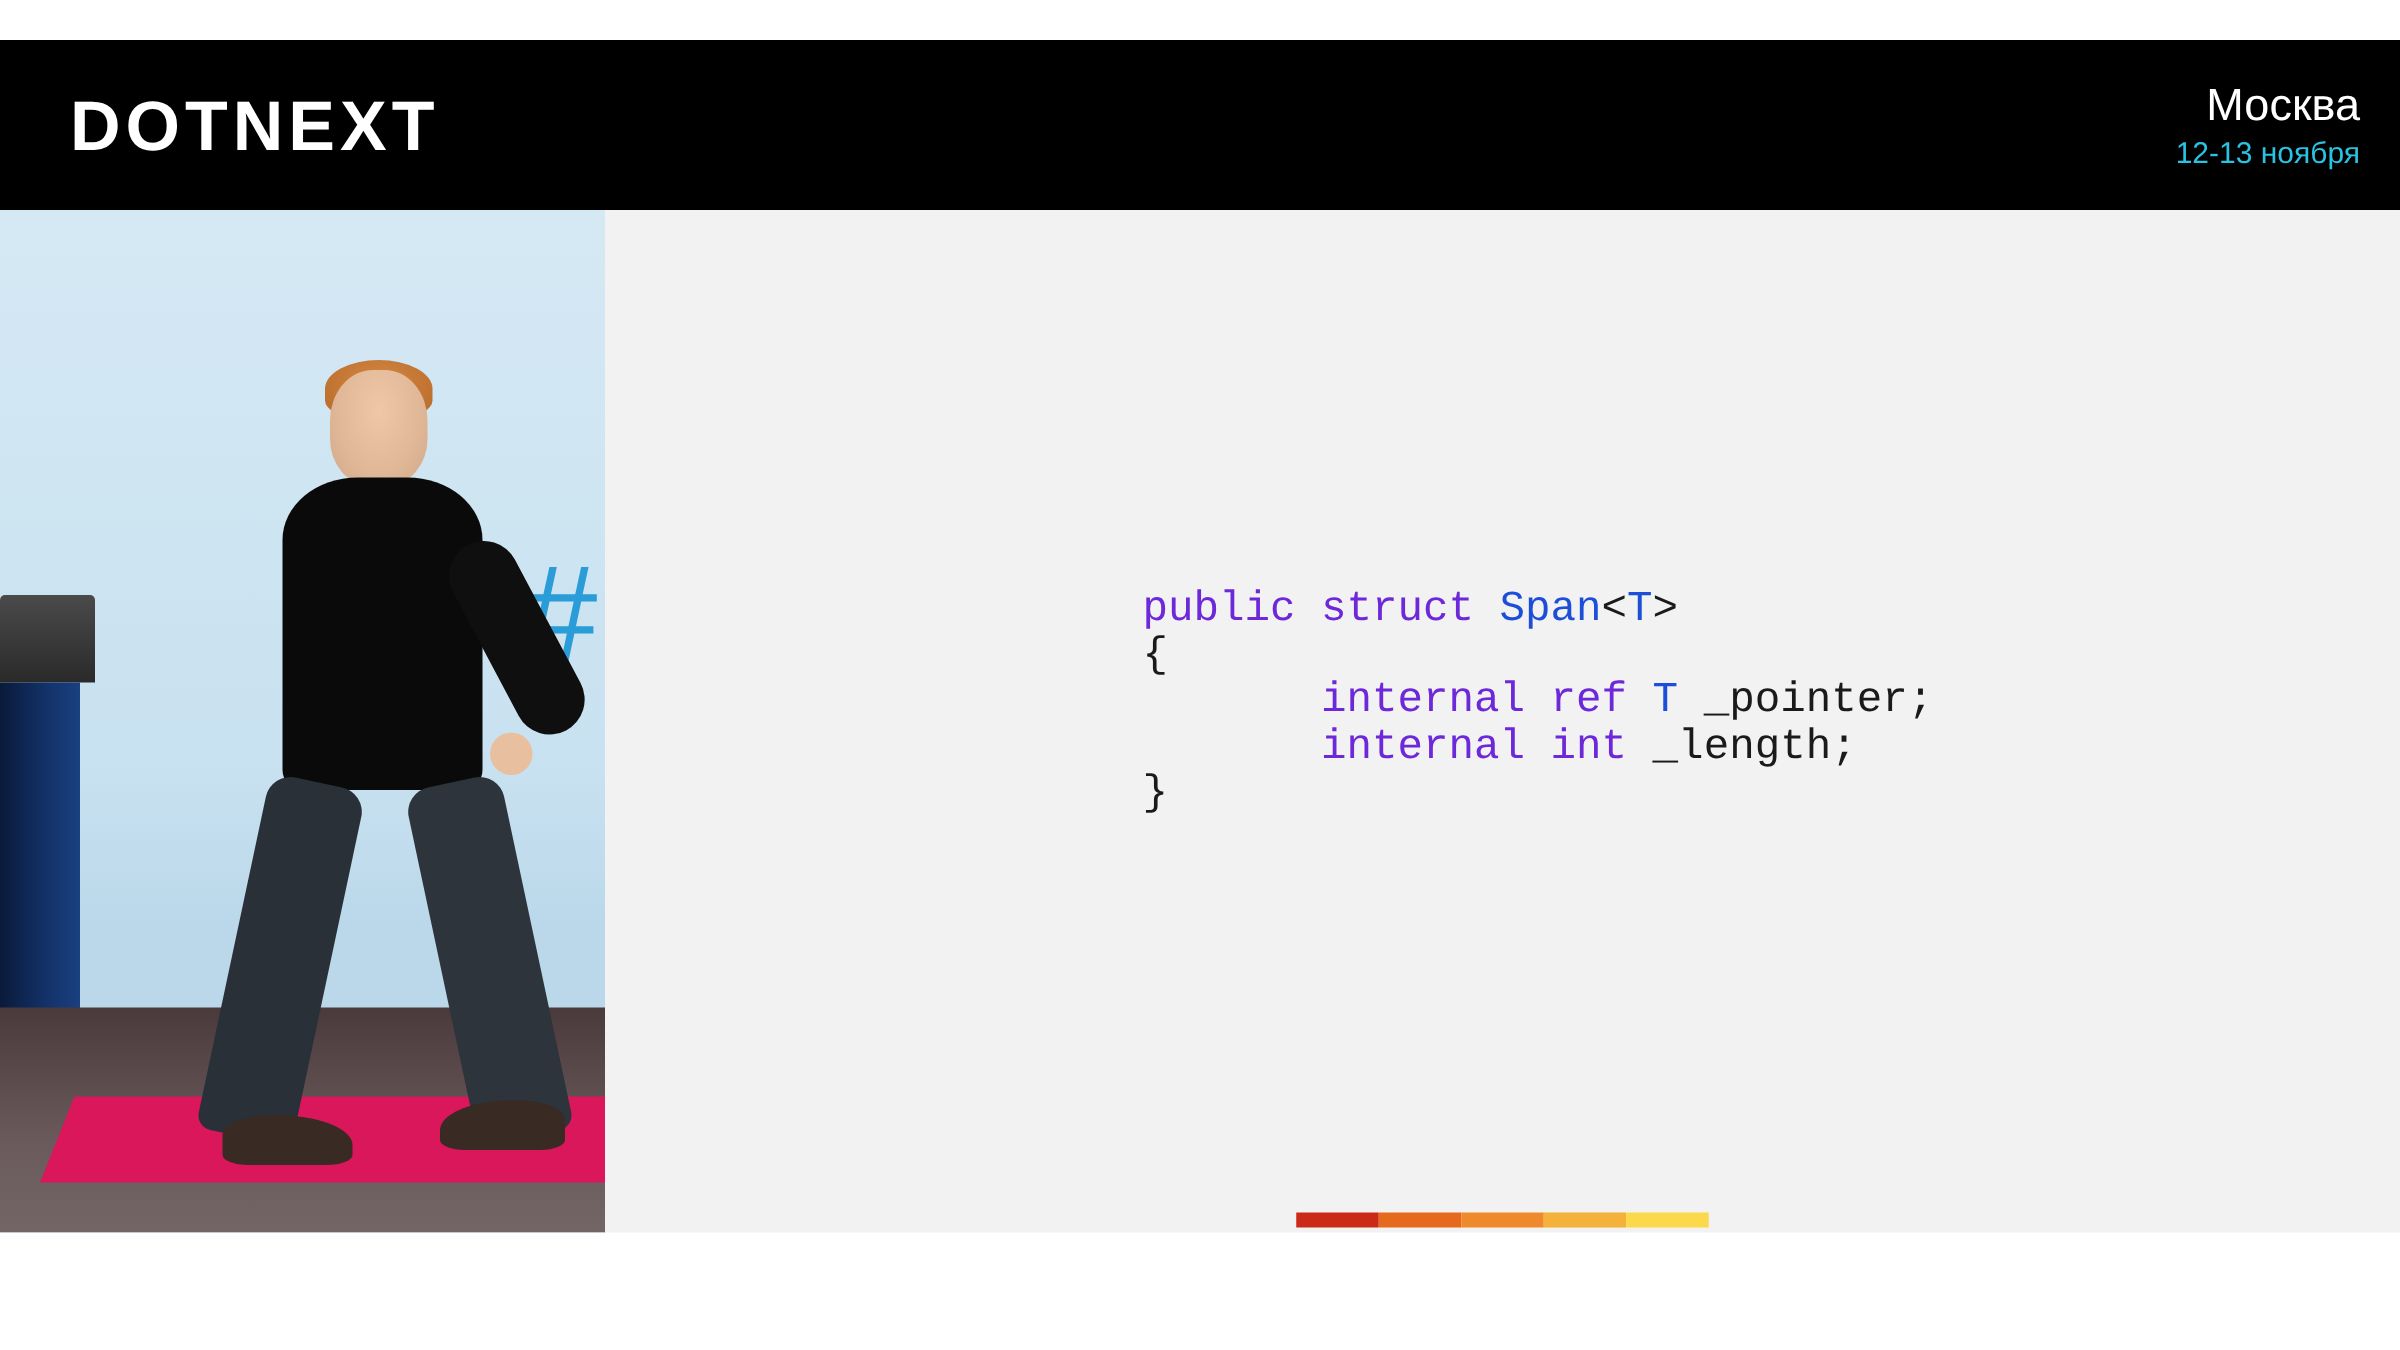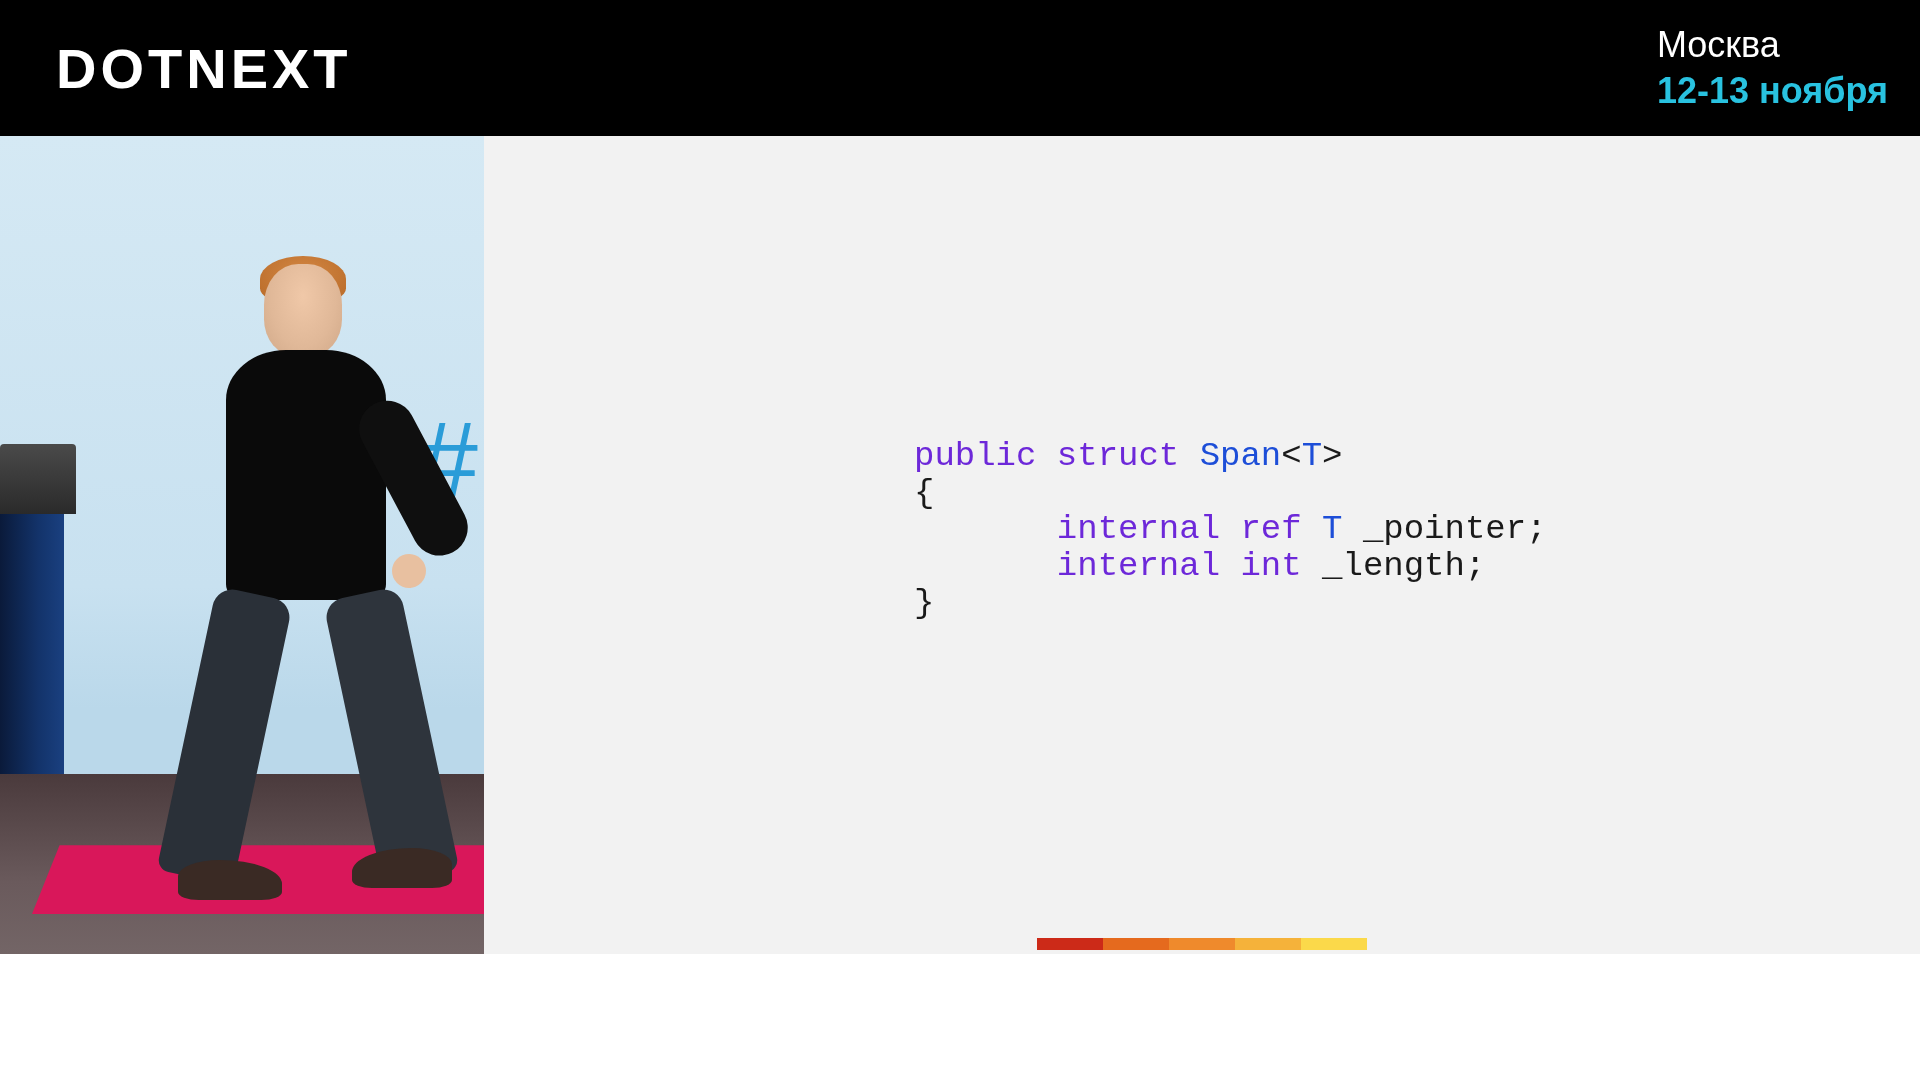--- a/index.html
+++ b/index.html
@@ -6,42 +6,44 @@
     html, body { width: 1920px; height: 1080px; background: #fff; font-family: Arial, sans-serif; overflow: hidden; }
 
     .header {
       width: 100%;
       height: 136px;
       background: #000;
       display: flex;
       align-items: center;
       justify-content: space-between;
       padding: 0 32px 0 56px;
+      margin-top: 32px;
     }
     .logo {
       color: #fff;
       font-size: 56px;
       font-weight: 700;
       letter-spacing: 4px;
       font-family: "Arial Black", Arial, sans-serif;
     }
     .header-right {
+      text-align: right;
       display: flex;
       flex-direction: column;
       gap: 4px;
     }
     .city {
       color: #fff;
       font-size: 36px;
       font-weight: 400;
     }
     .date {
       color: #29c2e0;
-      font-size: 36px;
-      font-weight: 700;
+      font-size: 24px;
+      font-weight: 400;
     }
 
     .body-area {
       width: 100%;
       height: 818px;
       display: flex;
     }
 
     .video-feed {
       width: 484px;

